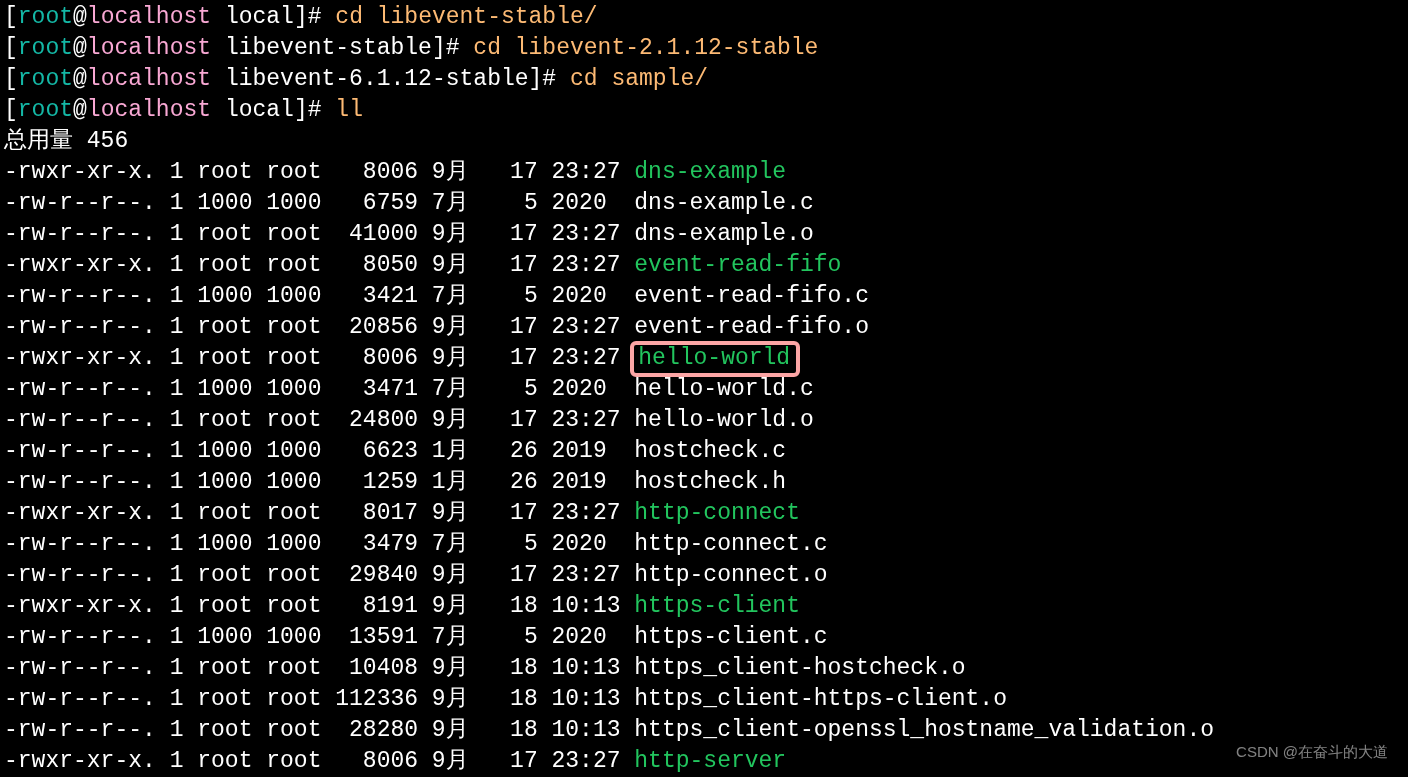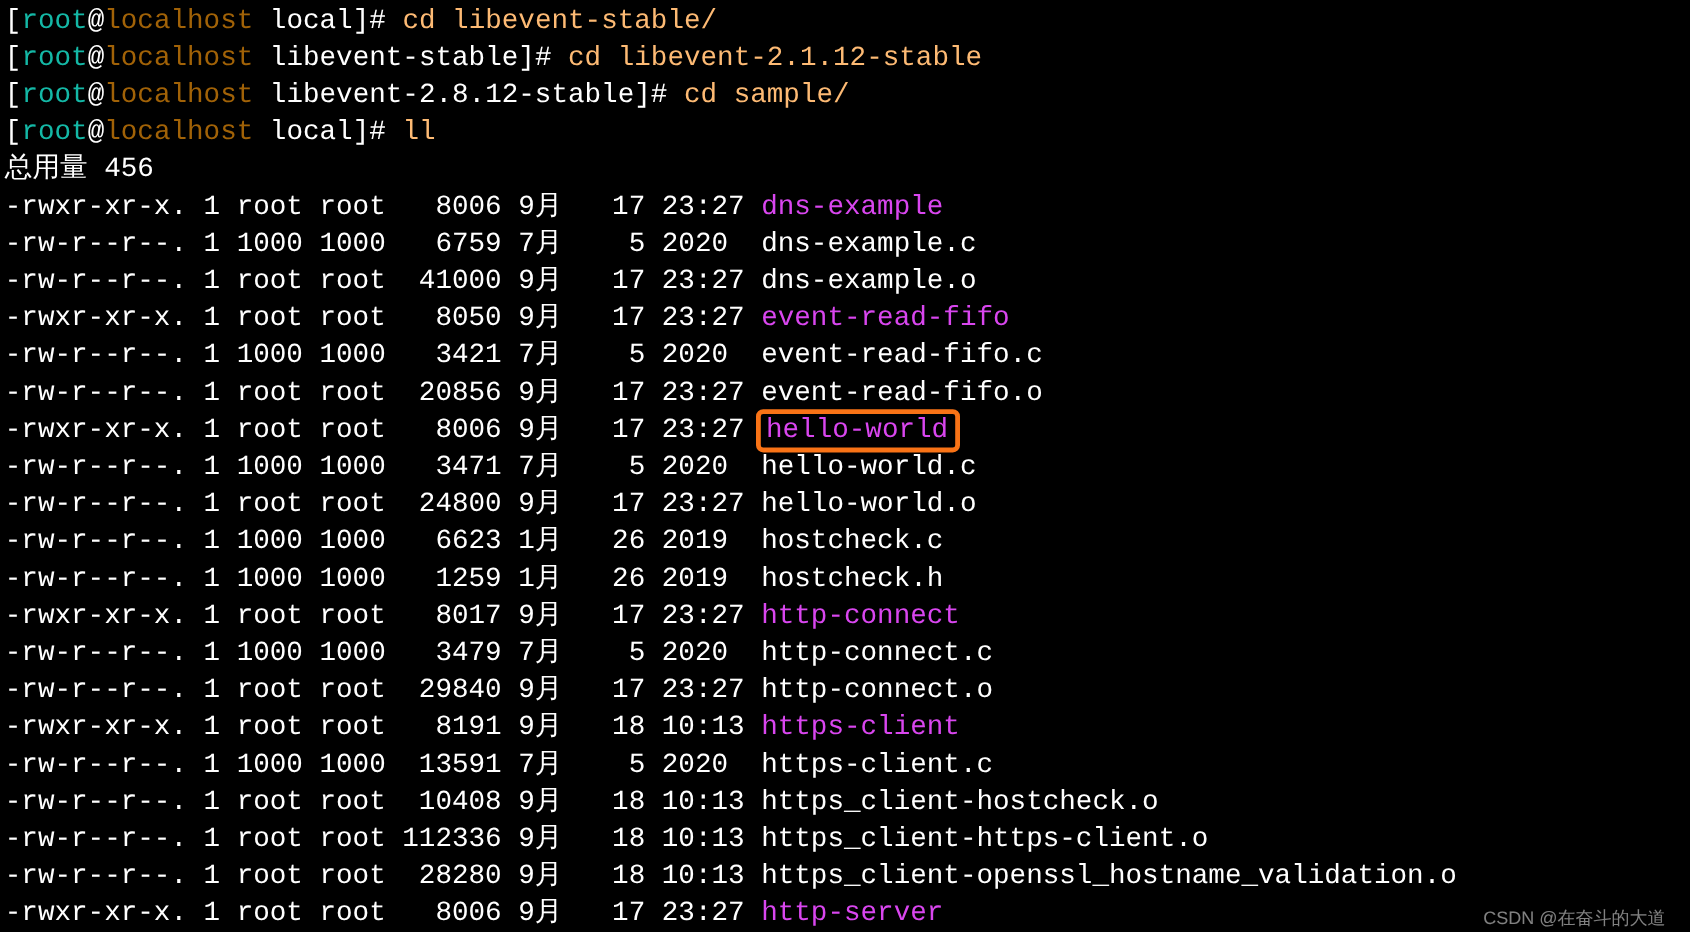--- a/index.html
+++ b/index.html
@@ -1,31 +1,31 @@
 <!DOCTYPE html>
 <html><head>
 <meta charset="utf-8">
 <style>
 html,body{margin:0;padding:0;background:#000;width:1408px;height:777px;overflow:hidden}
 pre.term{margin:0;padding:2px 4px;font:23px/31px Consolas,"Courier New",monospace;color:#fff;white-space:pre;letter-spacing:0}
 .user{color:#14b8a6}
-.host{color:#a16207}
+.host{color:#f9a8d4}
 .dir{color:#fff}
 .hash{color:#fff}
 .cmd{color:#fdba74}
-.exe{color:#d946ef}
-.hlbox{border:4px solid #f97316;border-radius:6px;padding:0 6px 2px 4px;margin-left:-4px}
-.wm{position:absolute;right:20px;bottom:2px;color:rgba(235,235,235,0.55);font:15px/18px sans-serif}
+.exe{color:#22c55e}
+.hlbox{border:4px solid #fca5a5;border-radius:6px;padding:0 6px 2px 4px;margin-left:-4px}
+.wm{position:absolute;right:20px;bottom:16px;color:rgba(235,235,235,0.55);font:15px/18px sans-serif}
 </style>
 </head>
 <body>
 
 <pre class="term" id="terminal"><span>[<span class="user">root</span>@<span class="host">localhost</span> <span class="dir">local</span>]<span class="hash"># </span><span class="cmd">cd libevent-stable/</span></span>
 <span>[<span class="user">root</span>@<span class="host">localhost</span> <span class="dir">libevent-stable</span>]<span class="hash"># </span><span class="cmd">cd libevent-2.1.12-stable</span></span>
-<span>[<span class="user">root</span>@<span class="host">localhost</span> <span class="dir">libevent-2.8.12-stable</span>]<span class="hash"># </span><span class="cmd">cd sample/</span></span>
+<span>[<span class="user">root</span>@<span class="host">localhost</span> <span class="dir">libevent-6.1.12-stable</span>]<span class="hash"># </span><span class="cmd">cd sample/</span></span>
 <span>[<span class="user">root</span>@<span class="host">localhost</span> <span class="dir">local</span>]<span class="hash"># </span><span class="cmd">ll</span></span>
 <span>总用量 456</span>
 <span>-rwxr-xr-x. 1 root root   8006 9月   17 23:27 <span class="exe">dns-example</span></span>
 <span>-rw-r--r--. 1 1000 1000   6759 7月    5 2020  <span>dns-example.c</span></span>
 <span>-rw-r--r--. 1 root root  41000 9月   17 23:27 <span>dns-example.o</span></span>
 <span>-rwxr-xr-x. 1 root root   8050 9月   17 23:27 <span class="exe">event-read-fifo</span></span>
 <span>-rw-r--r--. 1 1000 1000   3421 7月    5 2020  <span>event-read-fifo.c</span></span>
 <span>-rw-r--r--. 1 root root  20856 9月   17 23:27 <span>event-read-fifo.o</span></span>
 <span>-rwxr-xr-x. 1 root root   8006 9月   17 23:27 <span class="hlbox"><span class="exe">hello-world</span></span></span>
 <span>-rw-r--r--. 1 1000 1000   3471 7月    5 2020  <span>hello-world.c</span></span>

